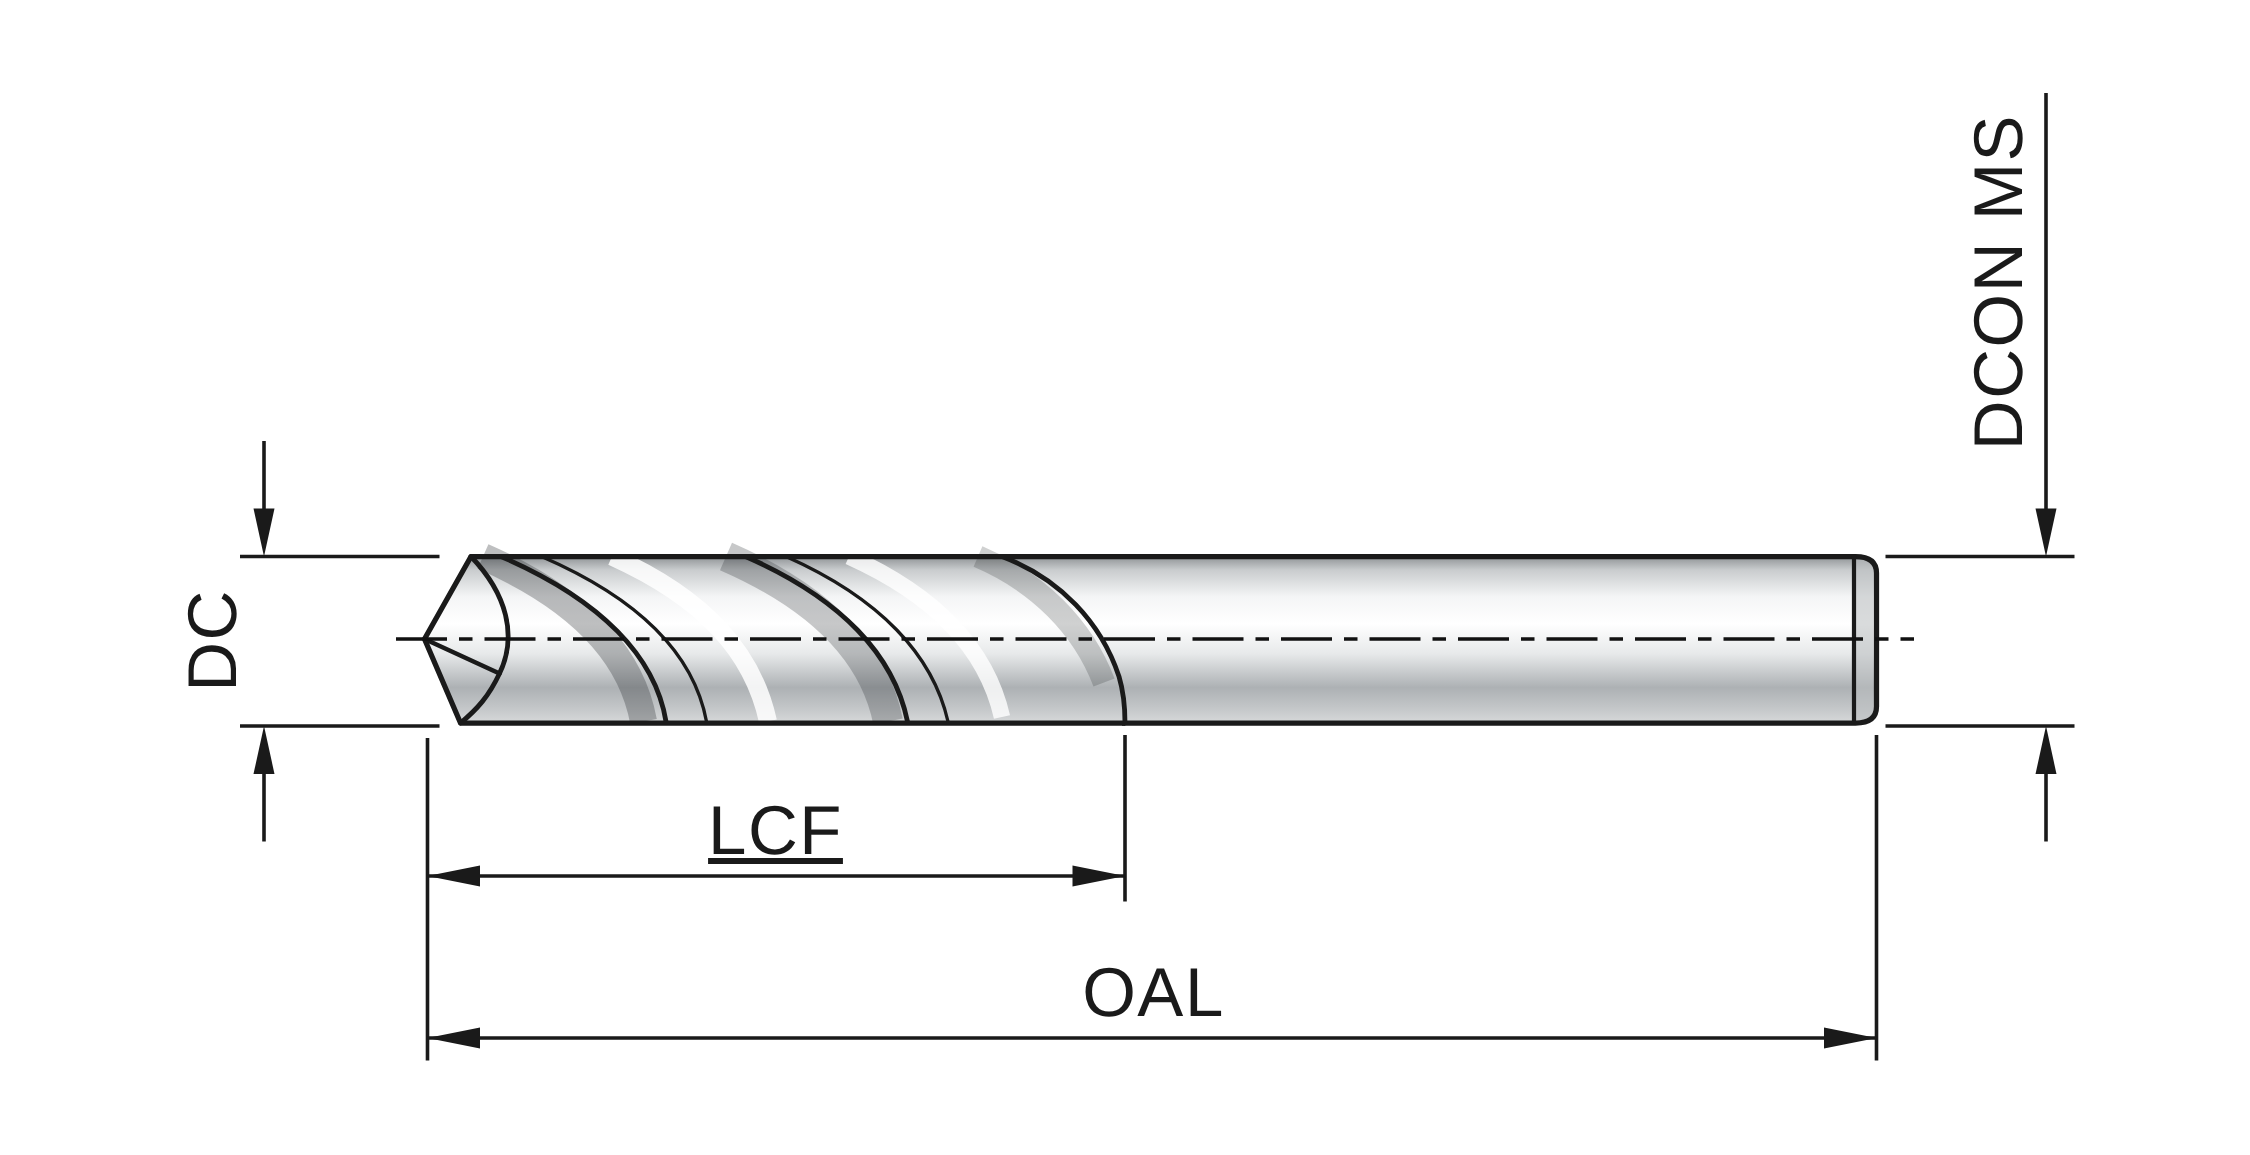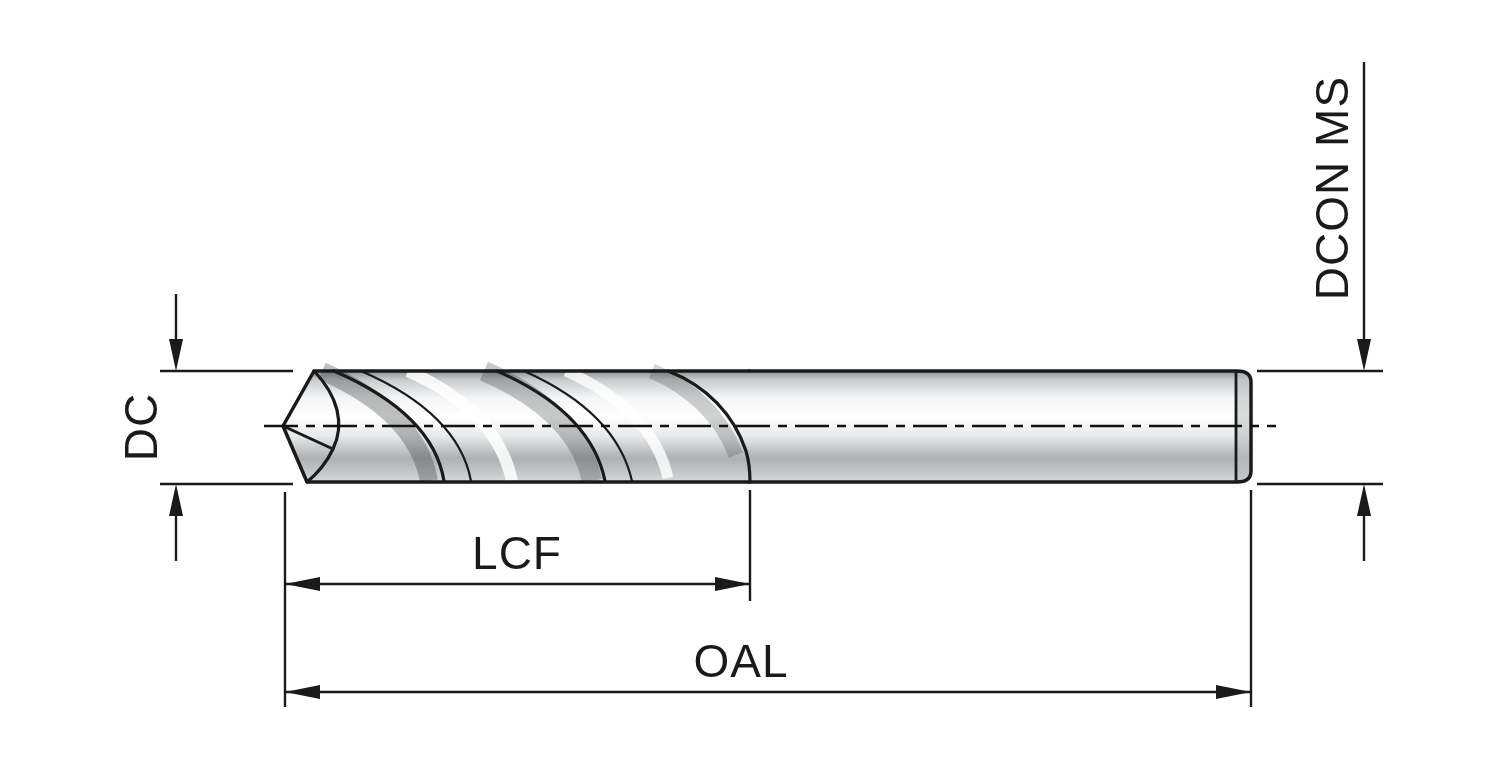--- a/index.html
+++ b/index.html
@@ -119,17 +119,17 @@
       <path d="M 285 692 L 1251 692"></path>
       <polygon points="285,692 320,685 320,699" fill="#1a1a1a" stroke="none"></polygon>
       <polygon points="1251,692 1216,685 1216,699" fill="#1a1a1a" stroke="none"></polygon>
     </g>
   </svg>
 
   <div class="dim-label vertical" style="left:81px;  top:402px; width:120px;">DC</div>
 
   <div class="dim-label vertical" style="left:1212px; top:163px; width:240px;">DCON MS</div>
 
-  <div class="dim-label" style="left:437px; top:528px; width:160px;">LCF</div>
+  <div class="dim-label" style="left:437px; top:528px; width:160px;text-decoration:underline;">LCF</div>
 
-  <div class="dim-label" style="left:661px; top:636px; width:160px;">OAL</div>
+  <div class="dim-label" style="left:689px; top:636px; width:160px;">OAL</div>
 
 </div>
 
 </body></html>

